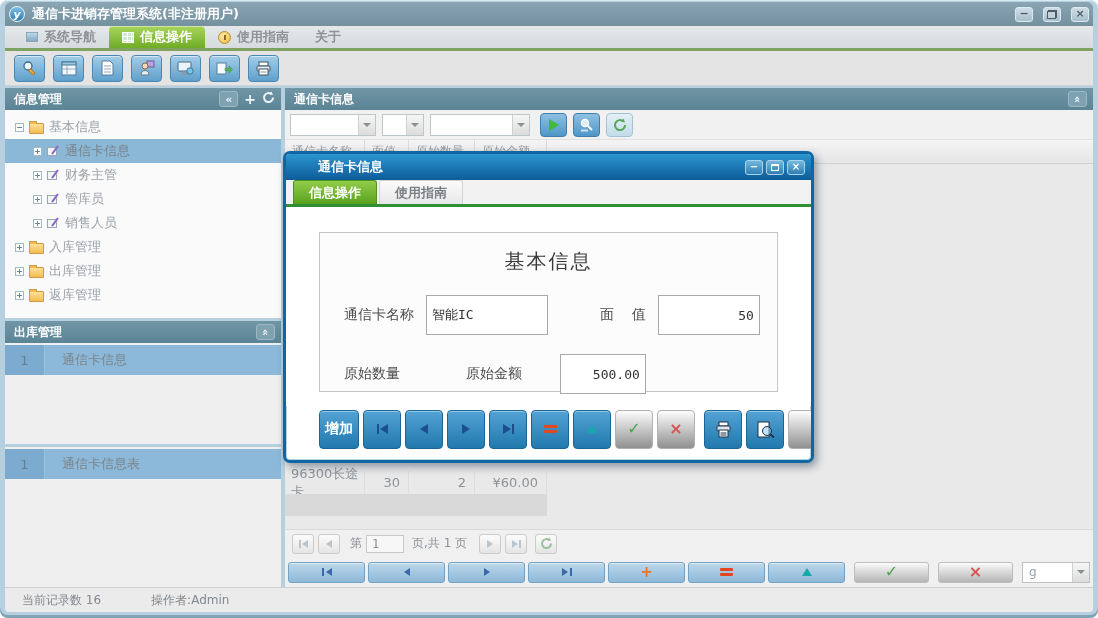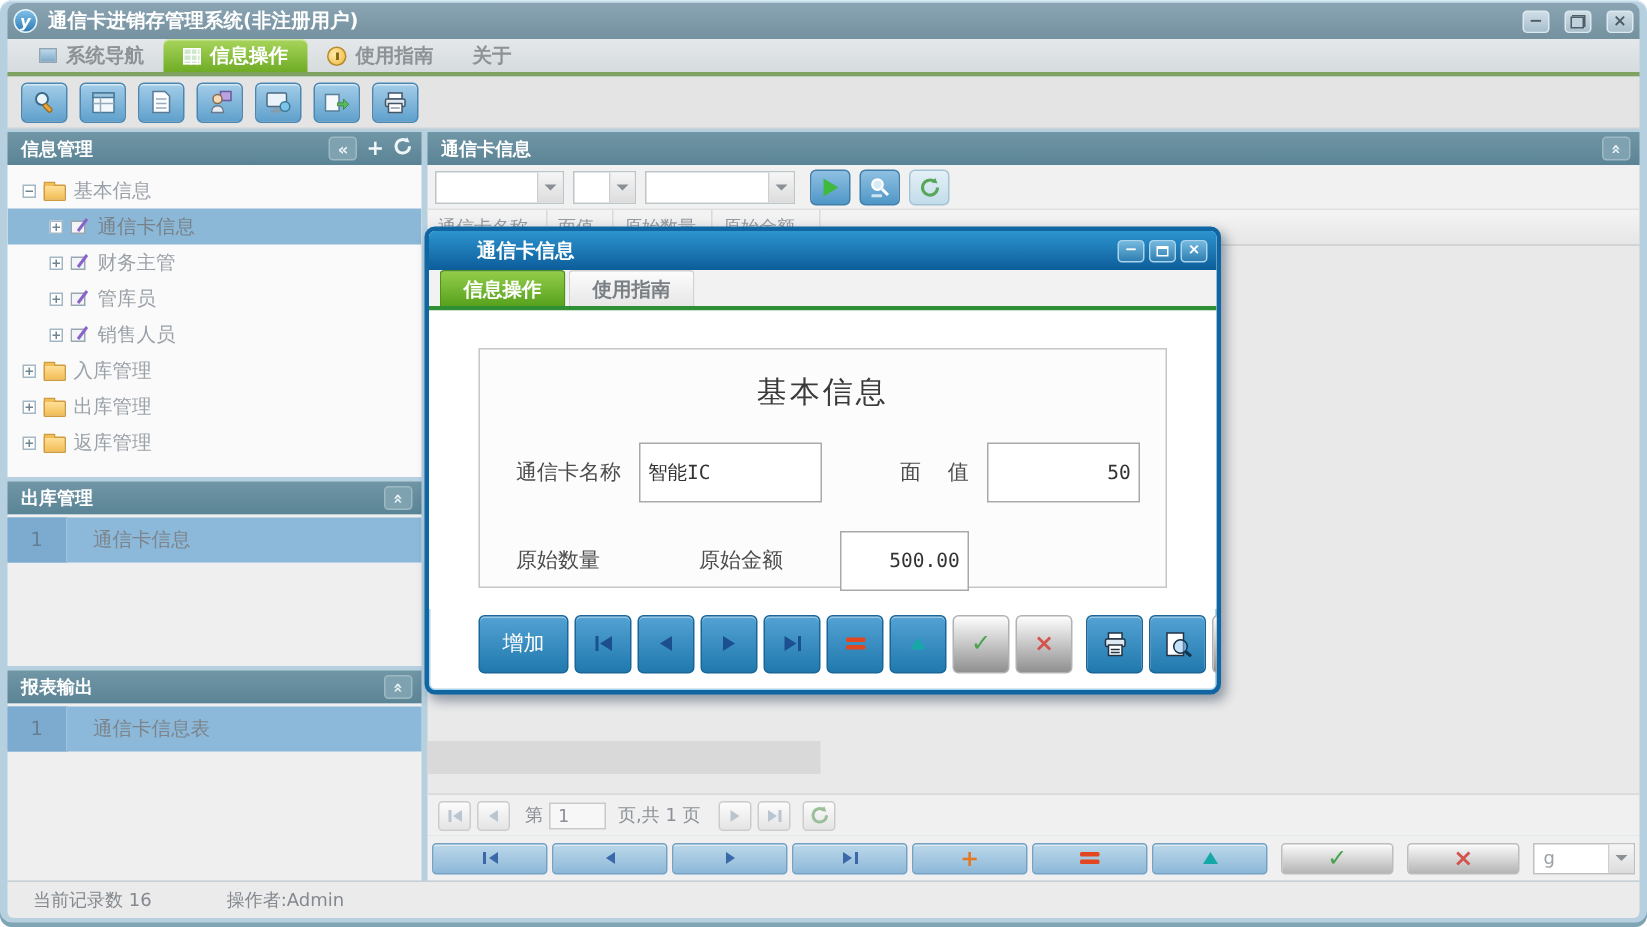--- a/index.html
+++ b/index.html
@@ -186,21 +186,21 @@
   .flabel.r { margin-left:40px; }
   .finput { height:40px; width:100%; border:1px solid #a9a9a9; background:#fff; padding:0 5px;
     font-size:13px; color:#333; font-family:"DejaVu Sans Mono","Liberation Mono",monospace; }
   .finput.num { text-align:right; }
   .dbtns { height:54px; flex:none; display:flex; align-items:center; gap:4px; padding:0 0 8px 33px; }
   .dbtn { width:38px; height:39px; border-radius:4px; flex:none;
     display:flex; align-items:center; justify-content:center; gap:1px; }
   .dbtn.blue { background:linear-gradient(#54a2d4,#2079ad); border:1px solid #1a6698;
     box-shadow: inset 0 1px 0 rgba(255,255,255,.4); }
   .dbtn.gray { background:linear-gradient(#fdfdfd,#909090); border:1px solid #b2b2b2; }
-  .dbtn.add { width:60px; color:#fff; font-weight:normal; font-size:14px; }
+  .dbtn.add { width:40px; color:#fff; font-weight:bold; font-size:14px; }
   .dbtn .tri-r { border-left-color:#1c4f8f; border-top-width:5px; border-bottom-width:5px; border-left-width:8px; }
   .dbtn .tri-l { border-right-color:#1c4f8f; border-top-width:5px; border-bottom-width:5px; border-right-width:8px; }
   .dbtn .vbar { background:#1c4f8f; height:10px; }
 </style>
 </head>
 <body>
 
 <div class="window">
 
   <div class="titlebar">
@@ -378,27 +378,20 @@
         </div>
         <div class="plist win">
           <div class="lrow">
             <span class="idx">1</span>
             <span class="llabel">通信卡信息</span>
           </div>
         </div>
       </div>
 
       <div class="panel" style="flex:1;">
-        <div class="phead">
-          <span>报表输出</span>
-          <span class="sp"></span>
-          <span class="phbtn">
-              <span class="chev-up">«</span>
-            </span>
-        </div>
         <div class="plist">
           <div class="lrow">
             <span class="idx">1</span>
             <span class="llabel">通信卡信息表</span>
           </div>
         </div>
       </div>
     </div>
 
     <div class="maincol">
@@ -448,20 +441,26 @@
       </div>
 
       <div class="thead">
         <span class="thc c1">通信卡名称</span>
         <span class="thc c2">面值</span>
         <span class="thc c3">原始数量</span>
         <span class="thc c4">原始金额</span>
       </div>
 
       <div class="tbody">
+        <div class="drow">
+          <span class="dc c1">96300长途卡</span>
+          <span class="dc c2 num">30</span>
+          <span class="dc c3 num">2</span>
+          <span class="dc c4 num">¥60.00</span>
+        </div>
         <div class="emptyrow"></div>
       </div>
 
       <div class="pagebar">
         <span class="pgbtn">
             <span class="vbar"></span>
             <span class="tri-l"></span>
           </span>
         <span class="pgbtn">
             <span class="tri-l"></span>

